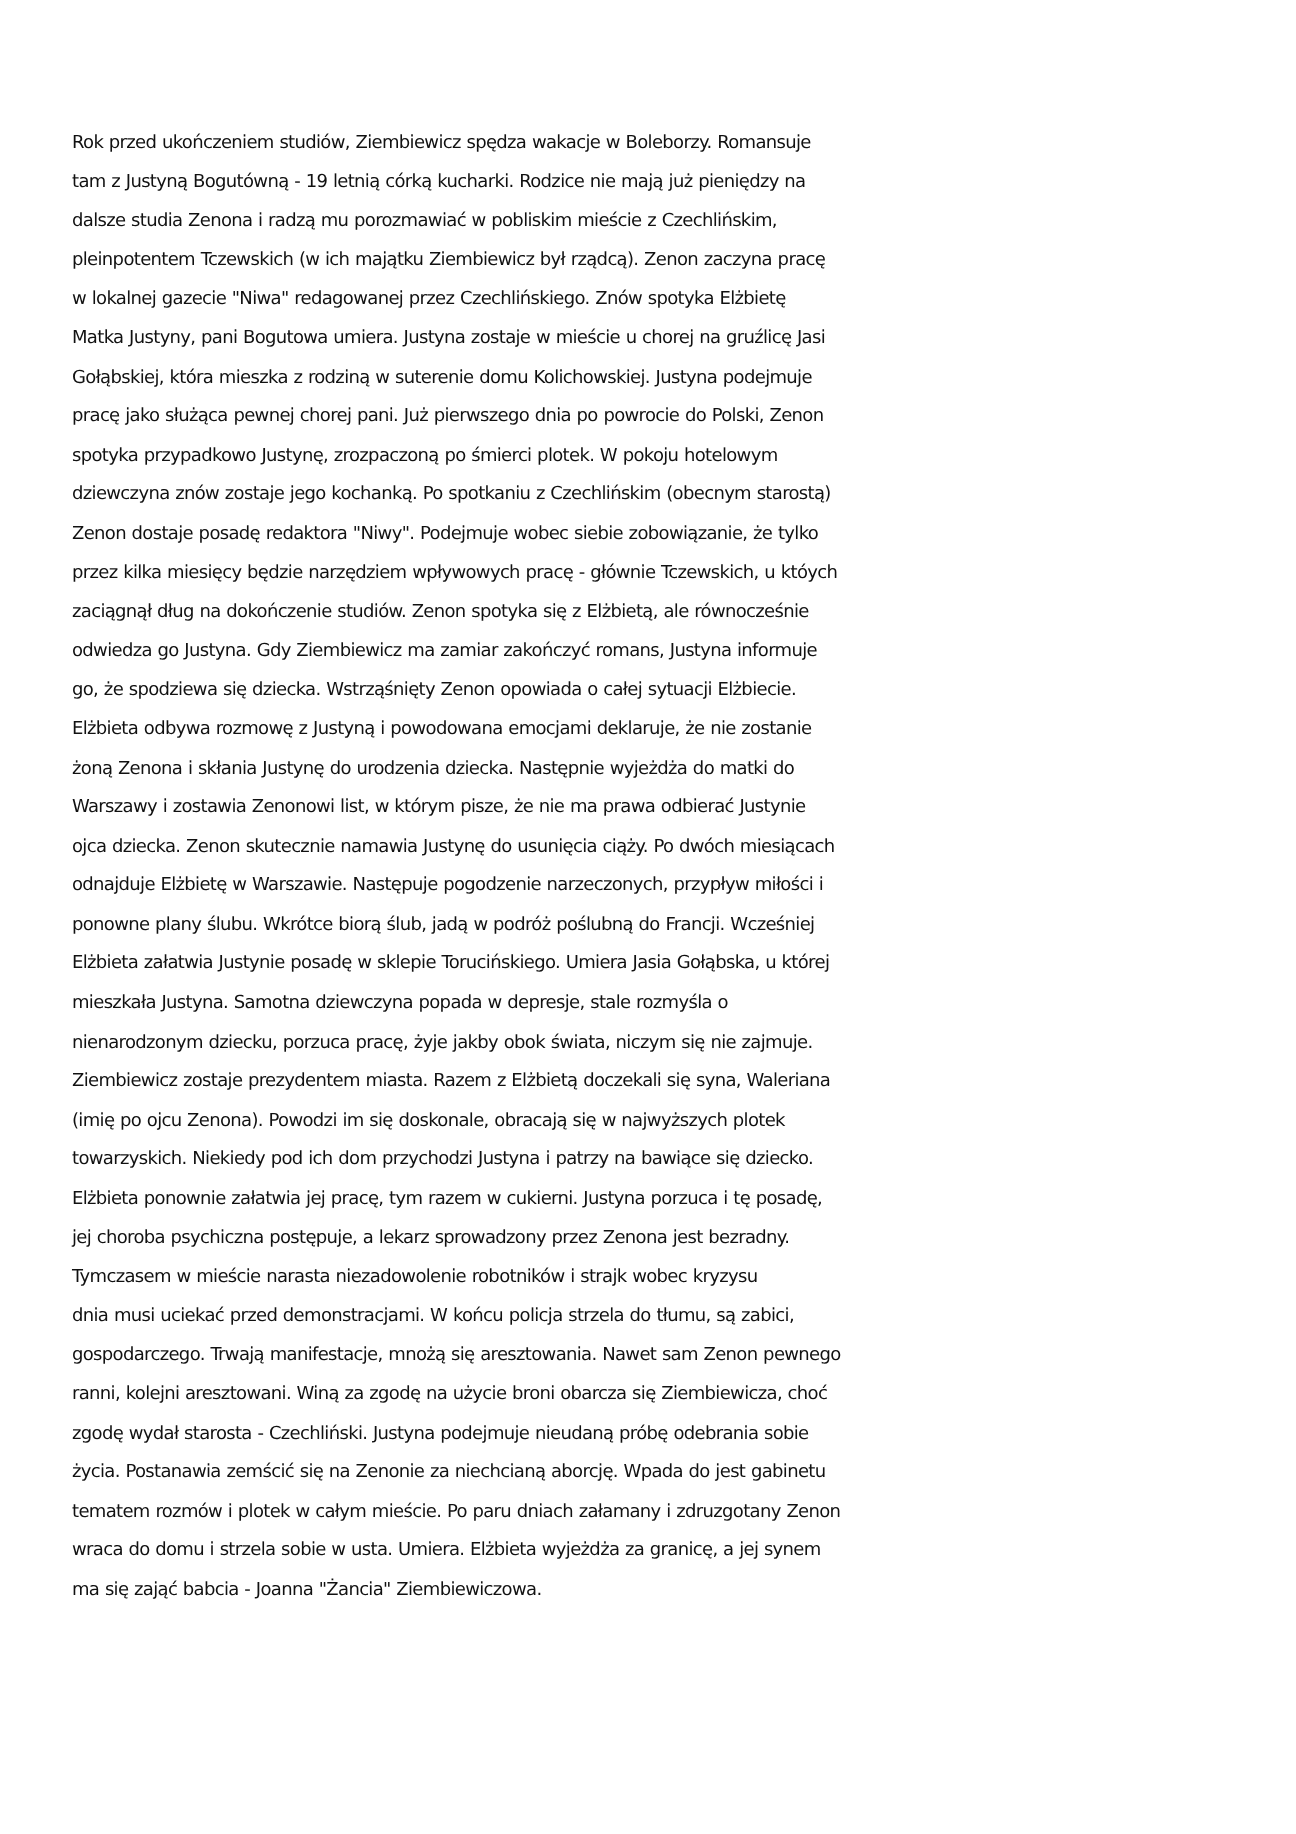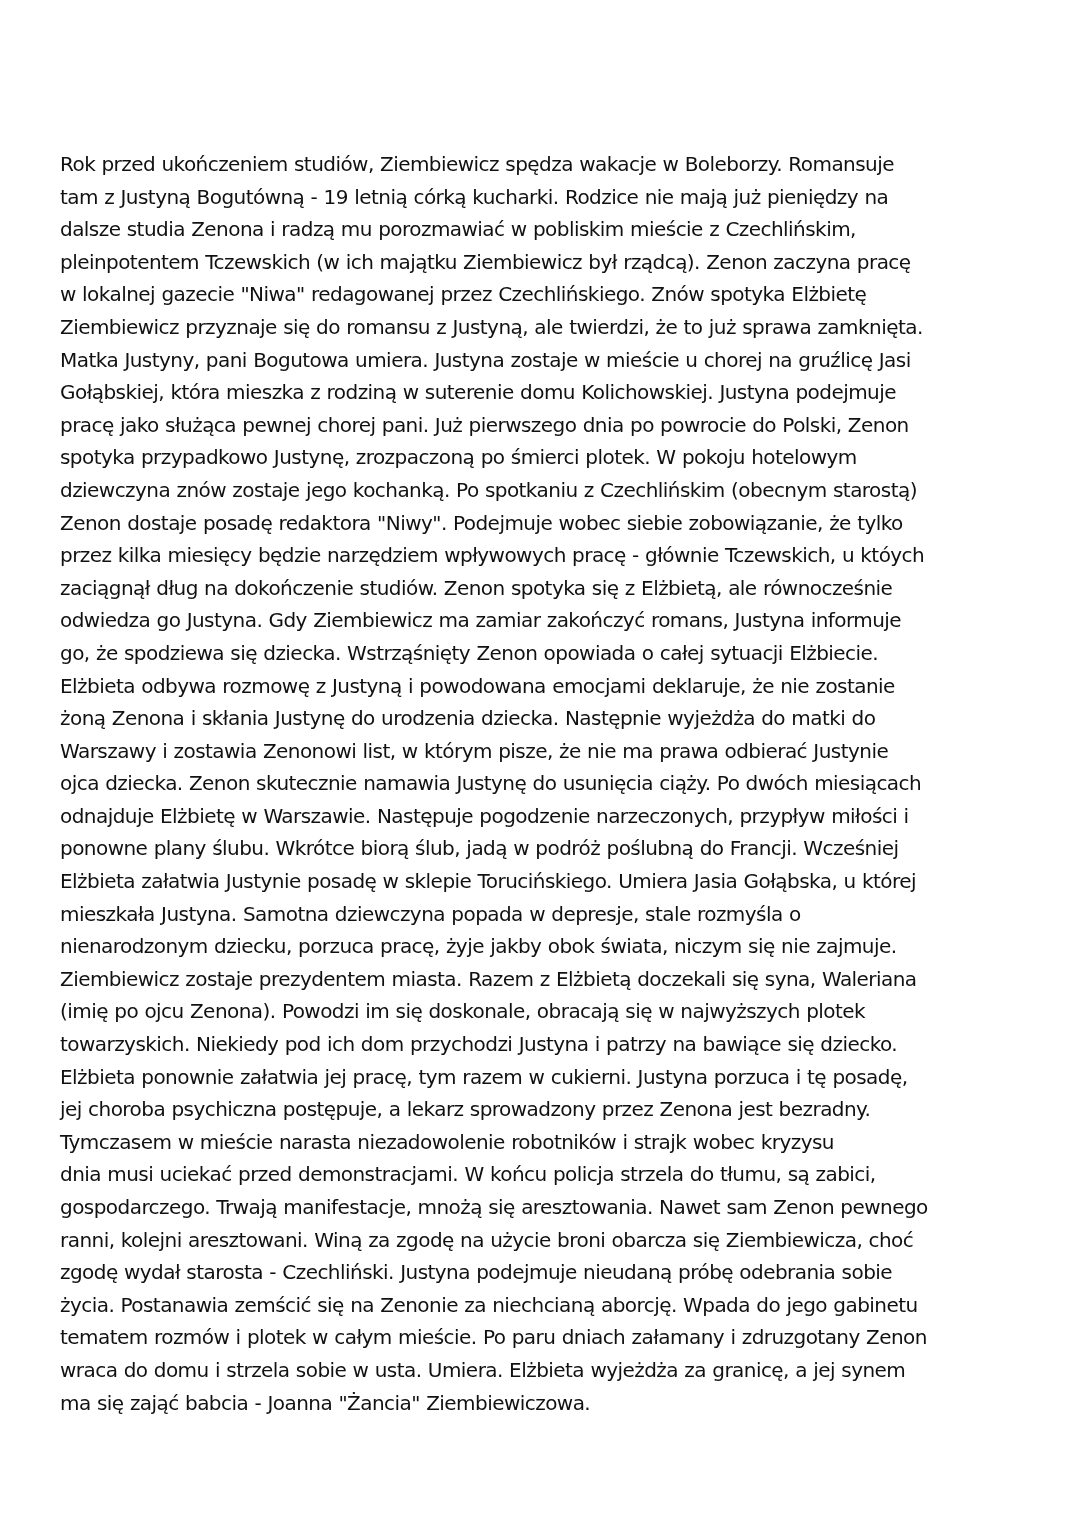--- a/index.html
+++ b/index.html
@@ -20,43 +20,41 @@
     height: 1528px;
     background: #ffffff;
   }
   .text-block {
     position: absolute;
     left: 60px;
     top: 102px;
     width: 980px;
     color: #111111;
     font-family: "DejaVu Sans", "Liberation Sans", sans-serif;
-    font-size: 20px;
+    font-size: 15px;
     line-height: 32.6px;
     letter-spacing: -0.55px;
     word-spacing: 0.5px;
-    margin-top: 46px;
   }
   .line {
     display: block;
     white-space: nowrap;
     height: 32.6px;
   }
 </style>
 </head>
 <body>
 
 <div class="page">
   <div class="text-block">
     <span class="line">Rok przed ukończeniem studiów, Ziembiewicz spędza wakacje w Boleborzy. Romansuje</span>
     <span class="line">tam z Justyną Bogutówną - 19 letnią córką kucharki. Rodzice nie mają już pieniędzy na</span>
     <span class="line">dalsze studia Zenona i radzą mu porozmawiać w pobliskim mieście z Czechlińskim,</span>
     <span class="line">pleinpotentem Tczewskich (w ich majątku Ziembiewicz był rządcą). Zenon zaczyna pracę</span>
     <span class="line">w lokalnej gazecie "Niwa" redagowanej przez Czechlińskiego. Znów spotyka Elżbietę</span>
-    <span class="line">Ziembiewicz przyznaje się do romansu z Justyną, ale twierdzi, że to już sprawa zamknięta.</span>
     <span class="line">Matka Justyny, pani Bogutowa umiera. Justyna zostaje w mieście u chorej na gruźlicę Jasi</span>
     <span class="line">Gołąbskiej, która mieszka z rodziną w suterenie domu Kolichowskiej. Justyna podejmuje</span>
     <span class="line">pracę jako służąca pewnej chorej pani. Już pierwszego dnia po powrocie do Polski, Zenon</span>
     <span class="line">spotyka przypadkowo Justynę, zrozpaczoną po śmierci plotek. W pokoju hotelowym</span>
     <span class="line">dziewczyna znów zostaje jego kochanką. Po spotkaniu z Czechlińskim (obecnym starostą)</span>
     <span class="line">Zenon dostaje posadę redaktora "Niwy". Podejmuje wobec siebie zobowiązanie, że tylko</span>
     <span class="line">przez kilka miesięcy będzie narzędziem wpływowych pracę - głównie Tczewskich, u któych</span>
     <span class="line">zaciągnął dług na dokończenie studiów. Zenon spotyka się z Elżbietą, ale równocześnie</span>
     <span class="line">odwiedza go Justyna. Gdy Ziembiewicz ma zamiar zakończyć romans, Justyna informuje</span>
     <span class="line">go, że spodziewa się dziecka. Wstrząśnięty Zenon opowiada o całej sytuacji Elżbiecie.</span>
@@ -72,18 +70,18 @@
     <span class="line">Ziembiewicz zostaje prezydentem miasta. Razem z Elżbietą doczekali się syna, Waleriana</span>
     <span class="line">(imię po ojcu Zenona). Powodzi im się doskonale, obracają się w najwyższych plotek</span>
     <span class="line">towarzyskich. Niekiedy pod ich dom przychodzi Justyna i patrzy na bawiące się dziecko.</span>
     <span class="line">Elżbieta ponownie załatwia jej pracę, tym razem w cukierni. Justyna porzuca i tę posadę,</span>
     <span class="line">jej choroba psychiczna postępuje, a lekarz sprowadzony przez Zenona jest bezradny.</span>
     <span class="line">Tymczasem w mieście narasta niezadowolenie robotników i strajk wobec kryzysu</span>
     <span class="line">dnia musi uciekać przed demonstracjami. W końcu policja strzela do tłumu, są zabici,</span>
     <span class="line">gospodarczego. Trwają manifestacje, mnożą się aresztowania. Nawet sam Zenon pewnego</span>
     <span class="line">ranni, kolejni aresztowani. Winą za zgodę na użycie broni obarcza się Ziembiewicza, choć</span>
     <span class="line">zgodę wydał starosta - Czechliński. Justyna podejmuje nieudaną próbę odebrania sobie</span>
-    <span class="line">życia. Postanawia zemścić się na Zenonie za niechcianą aborcję. Wpada do jego gabinetu</span>
+    <span class="line">życia. Postanawia zemścić się na Zenonie za niechcianą aborcję. Wpada do jest gabinetu</span>
     <span class="line">tematem rozmów i plotek w całym mieście. Po paru dniach załamany i zdruzgotany Zenon</span>
     <span class="line">wraca do domu i strzela sobie w usta. Umiera. Elżbieta wyjeżdża za granicę, a jej synem</span>
     <span class="line">ma się zająć babcia - Joanna "Żancia" Ziembiewiczowa.</span>
   </div>
 </div>
 
 </body></html>

